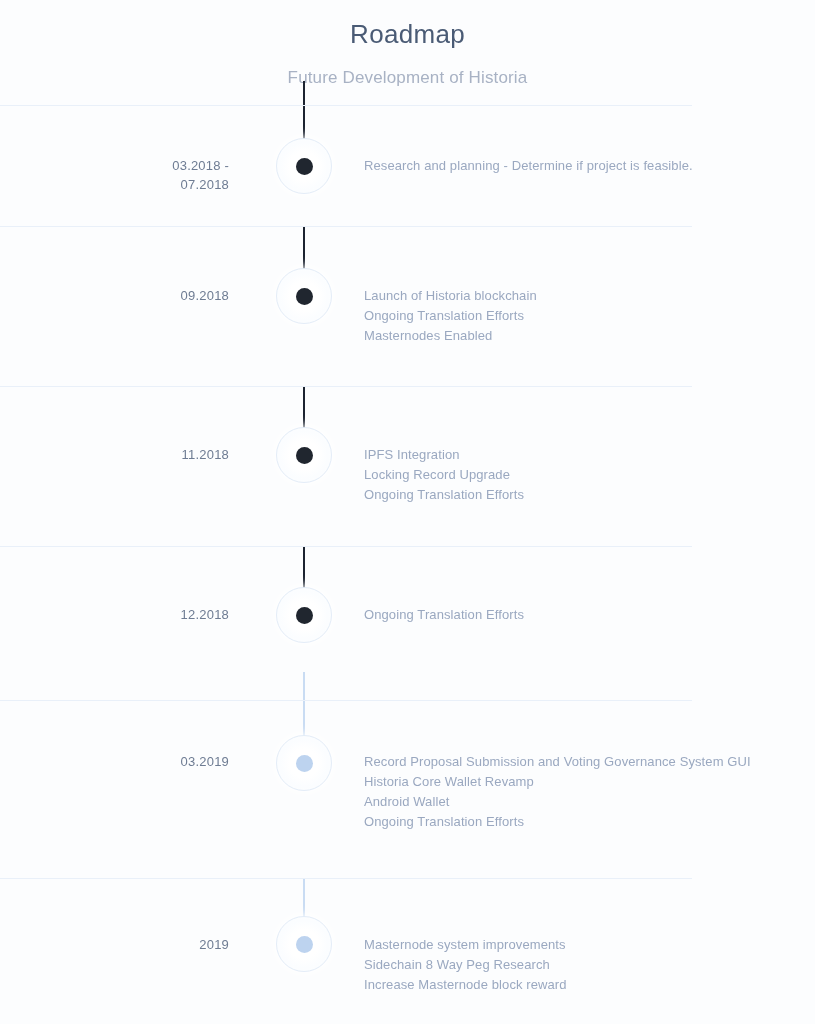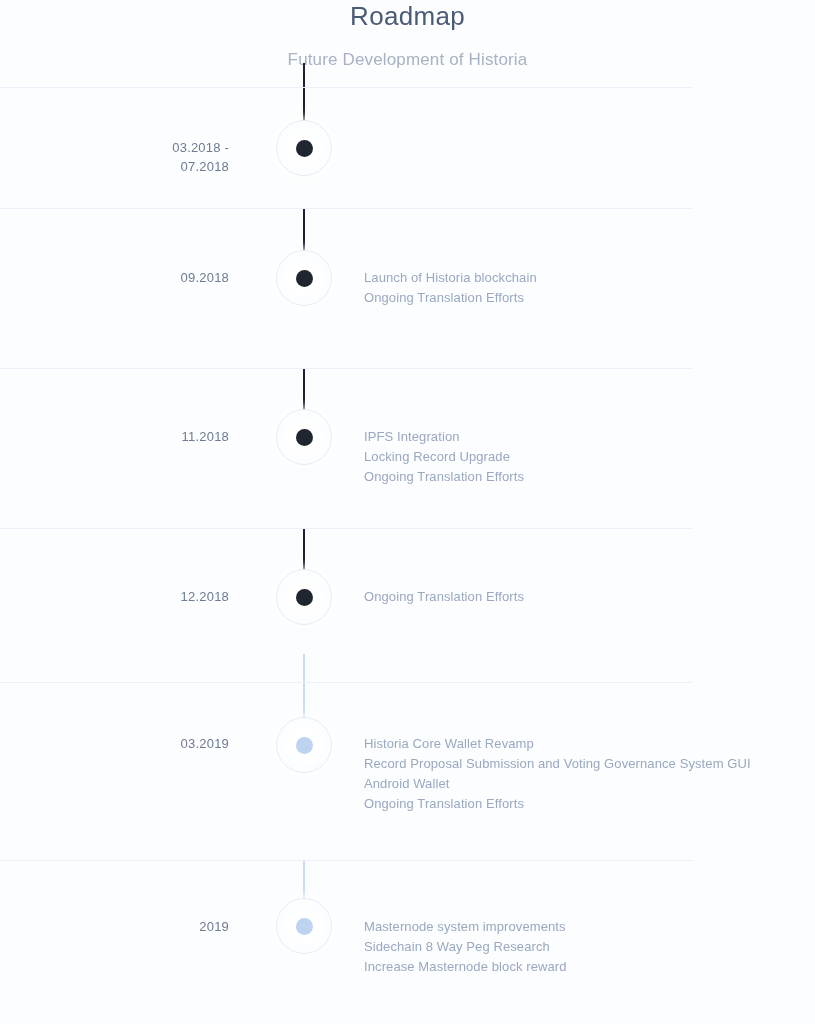--- a/index.html
+++ b/index.html
@@ -13,20 +13,21 @@
     background: #fcfdfe;
     font-family: "Liberation Sans", "DejaVu Sans", sans-serif;
     -webkit-font-smoothing: antialiased;
     overflow: hidden;
     position: relative;
   }
 
   
   .header {
     width: 815px;
+    padding-top: 18px;
     text-align: center;
   }
 
   .page-title {
     font-size: 26px;
     font-weight: 400;
     color: #4a5b75;
     letter-spacing: 0.3px;
     line-height: 32px;
   }
@@ -196,34 +197,38 @@
       <div class="tl-connector"></div>
       <div class="tl-date">
         <div>03.2018 -</div>
         <div>07.2018</div>
       </div>
       <div class="tl-marker">
         <div class="tl-ring">
           <div class="tl-dot"></div>
         </div>
       </div>
+      <div class="tl-content">
+        <div class="tl-item">Research and planning - Determine if project is feasible.</div>
+      </div>
     </div>
     <div class="tl-row" data-row="1">
       <div class="tl-connector"></div>
       <div class="tl-date">
         <div>09.2018</div>
       </div>
       <div class="tl-marker">
         <div class="tl-ring">
           <div class="tl-dot"></div>
         </div>
       </div>
       <div class="tl-content">
         <div class="tl-item">Launch of Historia blockchain</div>
         <div class="tl-item">Ongoing Translation Efforts</div>
+        <div class="tl-item">Masternodes Enabled</div>
       </div>
     </div>
     <div class="tl-row" data-row="2">
       <div class="tl-connector"></div>
       <div class="tl-date">
         <div>11.2018</div>
       </div>
       <div class="tl-marker">
         <div class="tl-ring">
           <div class="tl-dot"></div>
@@ -254,22 +259,22 @@
       <div class="tl-connector future"></div>
       <div class="tl-date">
         <div>03.2019</div>
       </div>
       <div class="tl-marker">
         <div class="tl-ring">
           <div class="tl-dot future"></div>
         </div>
       </div>
       <div class="tl-content">
+        <div class="tl-item">Record Proposal Submission and Voting Governance System GUI</div>
         <div class="tl-item">Historia Core Wallet Revamp</div>
-        <div class="tl-item">Record Proposal Submission and Voting Governance System GUI</div>
         <div class="tl-item">Android Wallet</div>
         <div class="tl-item">Ongoing Translation Efforts</div>
       </div>
     </div>
     <div class="tl-row" data-row="5">
       <div class="tl-connector future"></div>
       <div class="tl-date">
         <div>2019</div>
       </div>
       <div class="tl-marker">

